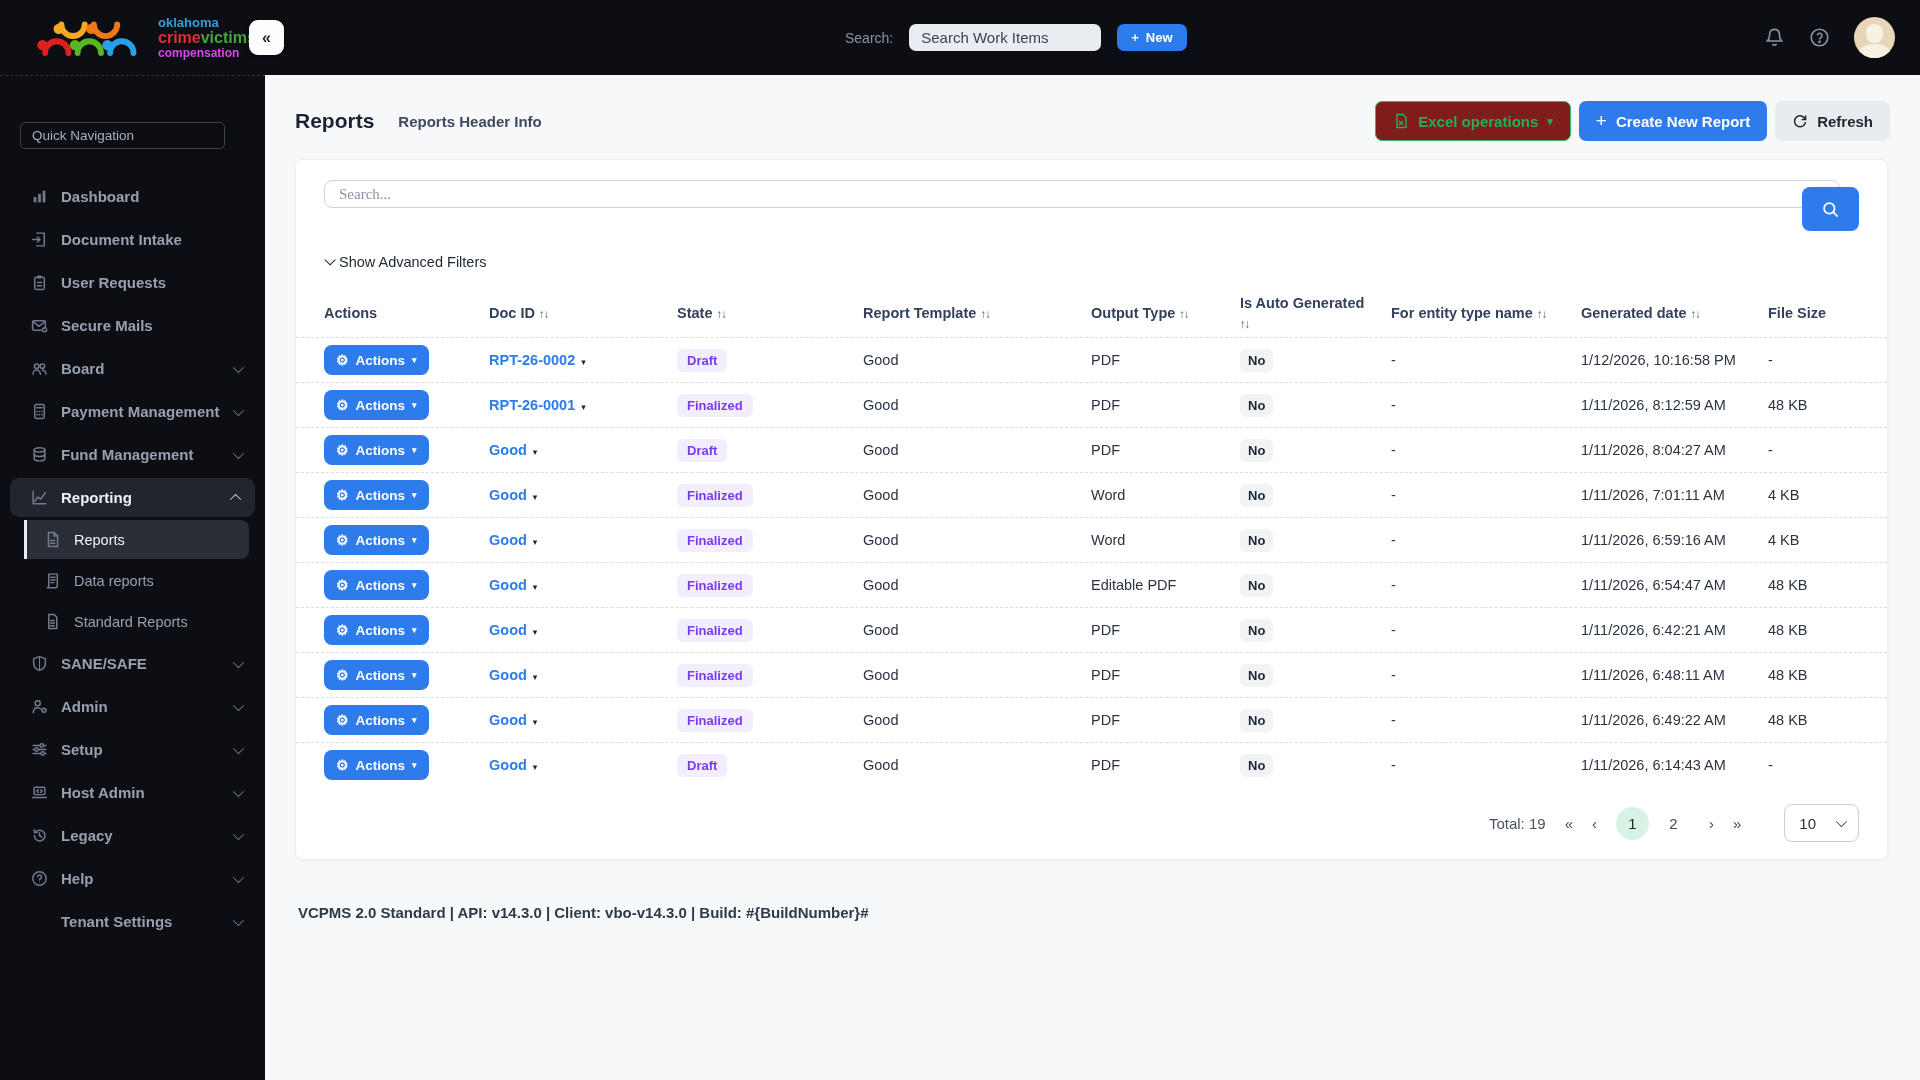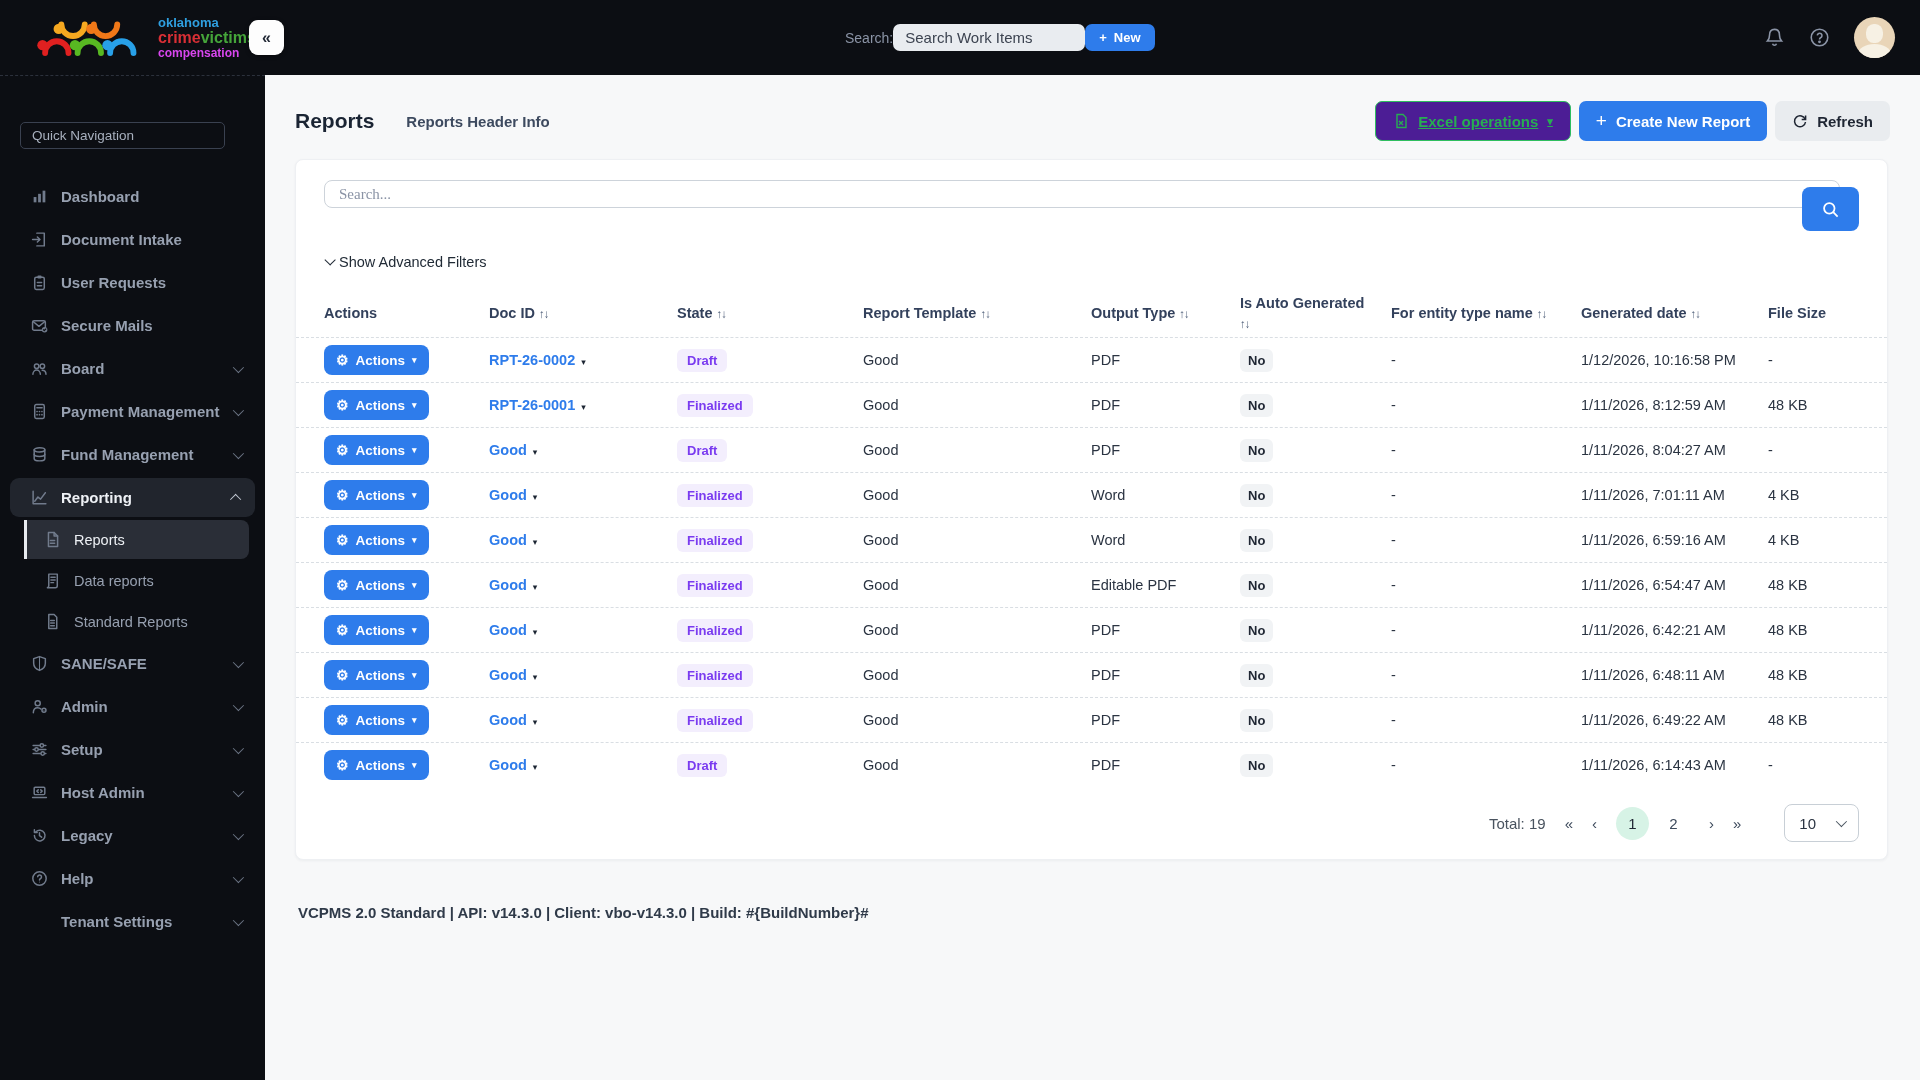--- a/index.html
+++ b/index.html
@@ -10,21 +10,21 @@
   .topbar { position:absolute; left:0; top:0; width:1920px; height:75px; background:#0c0e13; }
   .brand { position:absolute; left:36px; top:16px; display:flex; align-items:center; gap:18px; }
   .brand-text { line-height:1.05; }
   .brand-l1 { color:#2f9fe0; font-size:13px; font-weight:600; }
   .brand-l2 { font-size:16px; font-weight:800; }
   .brand-l2 .c1 { color:#d92f35; } .brand-l2 .c2 { color:#45a53a; }
   .brand-l3 { color:#d946ef; font-size:12px; font-weight:600; }
   .collapse-btn { position:absolute; left:249px; top:20px; width:35px; height:35px; border:none;
     border-radius:9px; background:#fdfdfd; color:#1f2633; font-size:16px; font-weight:700; cursor:pointer;
     box-shadow:0 1px 4px rgba(0,0,0,.4); }
-  .topbar-center { position:absolute; left:845px; top:0; height:75px; display:flex; align-items:center; gap:0; }
+  .topbar-center { position:absolute; left:845px; top:0; height:75px; display:flex; align-items:center; gap:16px; }
   .tb-search-label { color:#8b94a6; font-size:14px; }
   .tb-search-input { width:192px; height:27px; border:none; border-radius:7px; background:#e9ecf0;
     padding:0 12px; font-size:15px; color:#303846; font-family:inherit; }
   .tb-search-input::placeholder { color:#3c4350; }
   .tb-new-btn { height:27px; padding:0 14px; border:none; border-radius:7px; background:#2e7ceb;
     color:#fff; font-size:13px; font-weight:700; display:flex; align-items:center; gap:7px; cursor:pointer; }
   .topbar-right { position:absolute; right:25px; top:0; height:75px; display:flex; align-items:center; gap:24px; }
   .tb-icon { color:#8b94a6; width:21px; height:21px; display:inline-flex; }
   .tb-icon svg { width:100%; height:100%; }
   .avatar { width:41px; height:41px; border-radius:50%; background:#e9d5b8; position:relative; overflow:hidden; }
@@ -56,25 +56,25 @@
   .nav-item.sub.active .accent { position:absolute; left:24px; top:1px; bottom:1px; width:3px; background:#e8ebf0; z-index:2; }
   .nav-item > * { position:relative; z-index:1; }
   .chev { margin-left:auto; width:8px; height:8px; border-right:1.8px solid #6b7484; border-bottom:1.8px solid #6b7484;
     transform:rotate(45deg) translateY(-2px); flex:none; }
   .chev.up { transform:rotate(-135deg) translateY(-2px); border-color:#c3c9d4; }
 
   
   .main { position:absolute; left:265px; top:75px; width:1655px; height:1005px; background:#f7f8f9; }
   .page-head { display:flex; align-items:center; margin:22px 30px 0; height:48px; }
   .page-title { font-size:21px; font-weight:800; color:#1a2433; }
-  .page-subtitle { margin-left:32px; font-size:15px; font-weight:600; color:#3d4a5f; }
+  .page-subtitle { margin-left:24px; font-size:15px; font-weight:600; color:#3d4a5f; }
   .head-actions { margin-left:auto; display:flex; gap:8px; }
   .btn { height:40px; border-radius:7px; font-size:15px; font-weight:600; display:flex; align-items:center;
     gap:9px; padding:0 17px; cursor:pointer; font-family:inherit; border:none; }
-  .btn-excel { background:#4c1d95; border:1.5px solid #2ebe5f; color:#27ae52;text-decoration:underline; }
+  .btn-excel { background:#7f1d1d; border:1.5px solid #2ebe5f; color:#27ae52; }
   .btn-create { background:#2e7ceb; color:#fff; }
   .btn-refresh { background:#e9ecef; color:#1f2633; }
   .btn svg { width:16px; height:16px; }
   .caret-sm { font-size:11px; line-height:1; }
 
   .card { margin:14px 30px 0; width:1593px; background:#fff; border:1px solid #eef0f3; border-radius:8px;
     box-shadow:0 1px 3px rgba(20,30,50,.05); padding:20px 0 14px; }
   .searchrow { position:relative; margin:0 28px; height:38px; }
   .filter-search { width:1516px; height:28px; border:1px solid #cdd3da; border-radius:8px; padding:0 14px;
     font-size:15px; color:#303846; font-family:Liberation Serif, serif; }

